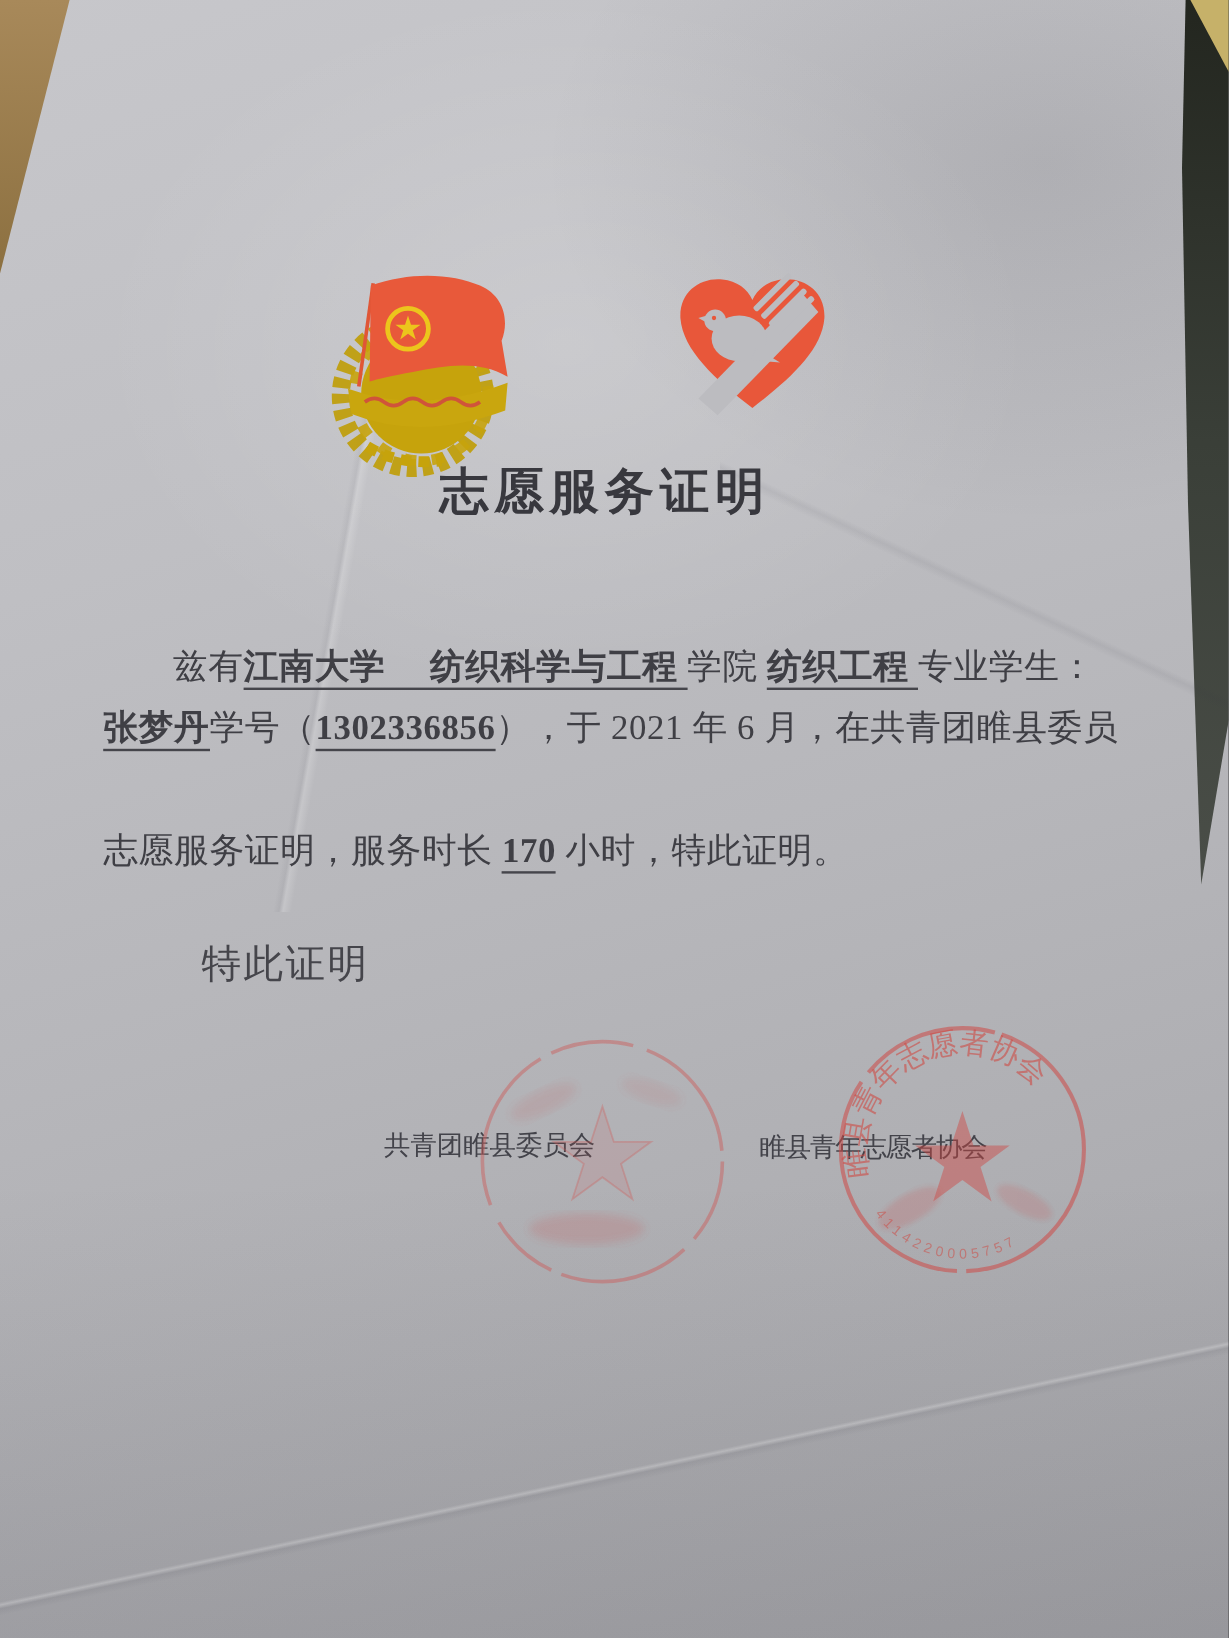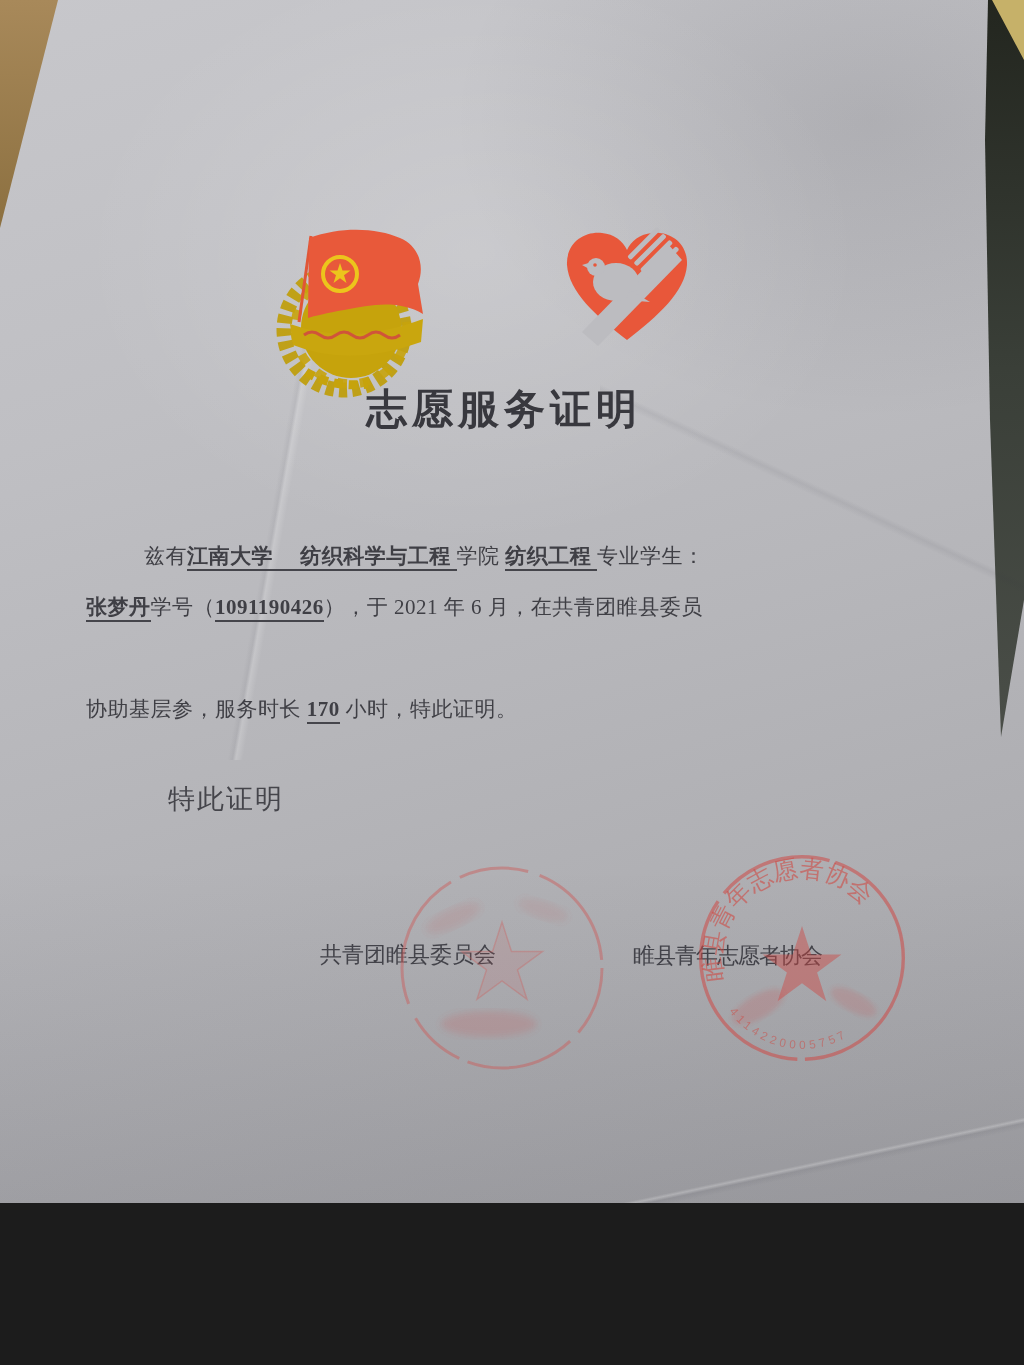--- a/index.html
+++ b/index.html
@@ -1,17 +1,17 @@
 <!DOCTYPE html>
 <html><head>
 <meta charset="utf-8">
 <style>
   html,body{margin:0;padding:0;background:#1c1c1c;}
   .photo{
-    position:relative;width:1024px;height:1203px;overflow:hidden;
+    position:relative;width:1024px;height:1365px;overflow:hidden;
     font-family:"Liberation Serif", serif;
     background:
       radial-gradient(ellipse 560px 420px at 46% 21%, rgba(255,255,255,0.16), transparent 70%),
       radial-gradient(ellipse 700px 500px at 85% 10%, rgba(20,20,28,0.10), transparent 60%),
       linear-gradient(163deg,#c7c7cb 0%,#bfbfc3 30%,#b6b6ba 55%,#adadb1 78%,#a4a4a8 100%);
   }
   .creases{
     position:absolute;inset:0;pointer-events:none;
     background-image:
       linear-gradient(168deg, transparent 49.4%, rgba(255,255,255,0.22) 49.8%, rgba(50,50,62,0.08) 50.3%, transparent 51.2%),
@@ -24,29 +24,29 @@
   }
   .bg-edges{position:absolute;inset:0;pointer-events:none;}
   .content{position:absolute;inset:0;}
   .abs{position:absolute;}
   .title{
     font-family:"Liberation Sans", sans-serif;
     font-weight:700;font-size:41px;letter-spacing:5px;color:#38383e;
     left:366px;top:382px;white-space:nowrap;
   }
   .bodyline{
-    left:86px;width:900px;font-size:21px;line-height:51px;color:#3f3f45;
+    left:86px;width:900px;font-size:29px;line-height:51px;color:#3f3f45;
     letter-spacing:0.5px;white-space:nowrap;
   }
   .bl1{top:531px;text-indent:58px;}
   .bl2{top:582px;}
   .bl3{top:633px;}
   .bl4{top:684px;}
   .bu{font-weight:700;border-bottom:2px solid #45454b;padding-bottom:1px;}
-  .hereby{left:168px;top:781px;font-size:27px;color:#45454b;letter-spacing:2px;}
+  .hereby{left:168px;top:781px;font-size:33px;color:#45454b;letter-spacing:2px;}
   .sig{font-size:22px;color:#43434a;white-space:nowrap;z-index:3;}
   .sig1{left:320px;top:940px;letter-spacing:0px;}
   .sig2{left:633px;top:941px;letter-spacing:-1px;}
   .datefoot{left:697px;top:1101px;font-size:31px;color:#3c3c43;letter-spacing:1px;}
   svg{display:block;}
   .stamp{opacity:0.95;z-index:4;}
 </style>
 </head>
 <body>
 
@@ -103,24 +103,24 @@
       </g>
       <circle cx="39" cy="45" r="1.8" fill="#e8573a"></circle>
     </svg>
 
     <div class="abs title">志愿服务证明</div>
 
     <div class="abs bodyline bl1">
       <span>兹有</span><span class="bu">江南大学　 纺织科学与工程 </span><span> 学院 </span><span class="bu">纺织工程 </span><span> 专业学生：</span>
     </div>
     <div class="abs bodyline bl2">
-      <span class="bu">张梦丹</span><span>学号（</span><span class="bu">1091190426</span><span>），于 2021 年 6 月，在共青团睢县委员</span>
+      <span class="bu">张梦丹</span><span>学号（</span><span class="bu">1302336856</span><span>），于 2021 年 6 月，在共青团睢县委员</span>
     </div>
     <div class="abs bodyline bl4">
-      <span>协助基层参，服务时长 </span><span class="bu">170</span><span> 小时，特此证明。</span>
+      <span>志愿服务证明，服务时长 </span><span class="bu">170</span><span> 小时，特此证明。</span>
     </div>
 
     <div class="abs hereby">特此证明</div>
 
     <svg class="abs stamp" style="left:393px;top:858px;" width="218" height="222" viewBox="0 0 218 222">
       <defs>
           <filter id="b1">
             <feGaussianBlur stdDeviation="3.5"></feGaussianBlur>
           </filter>
         </defs>

